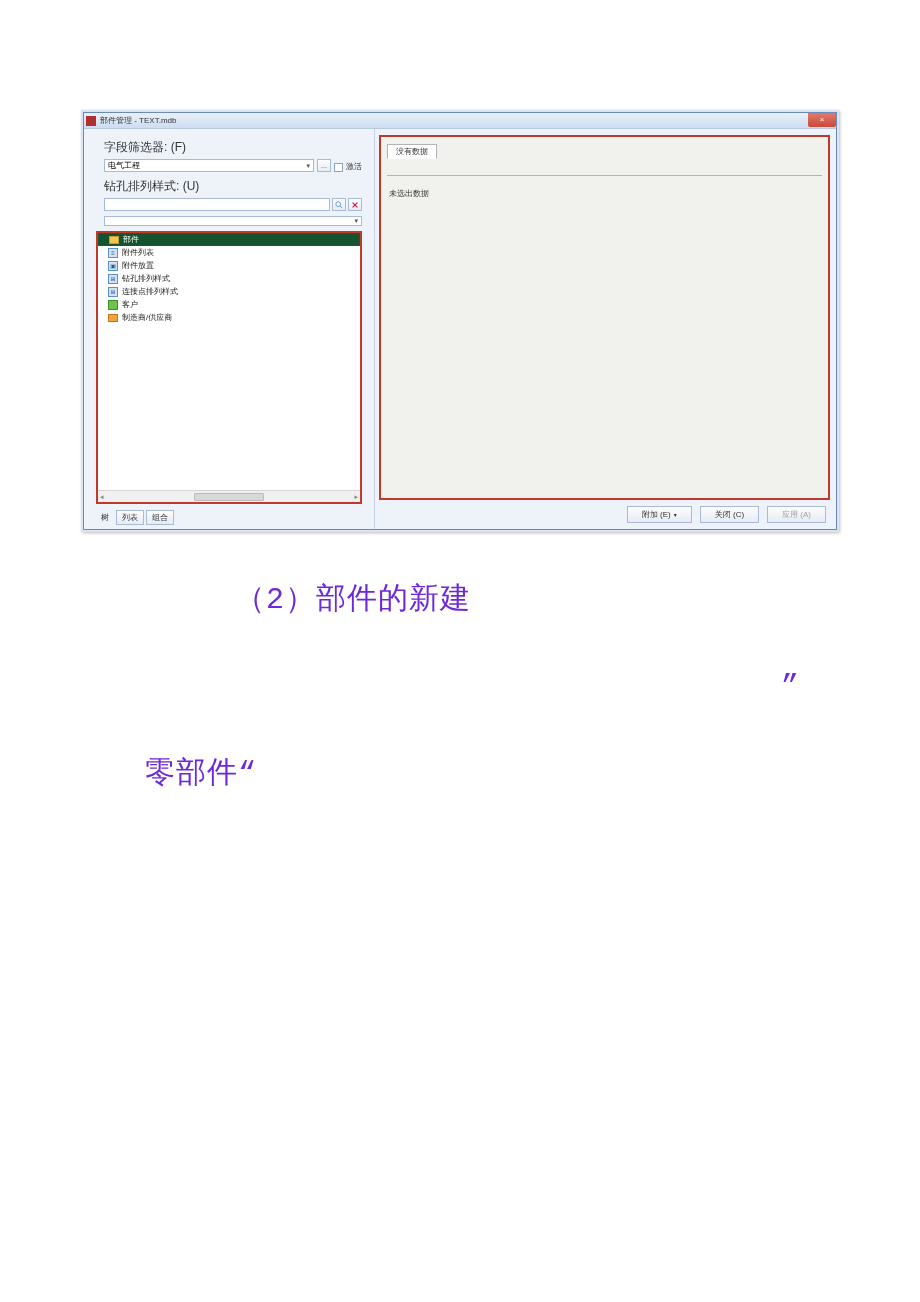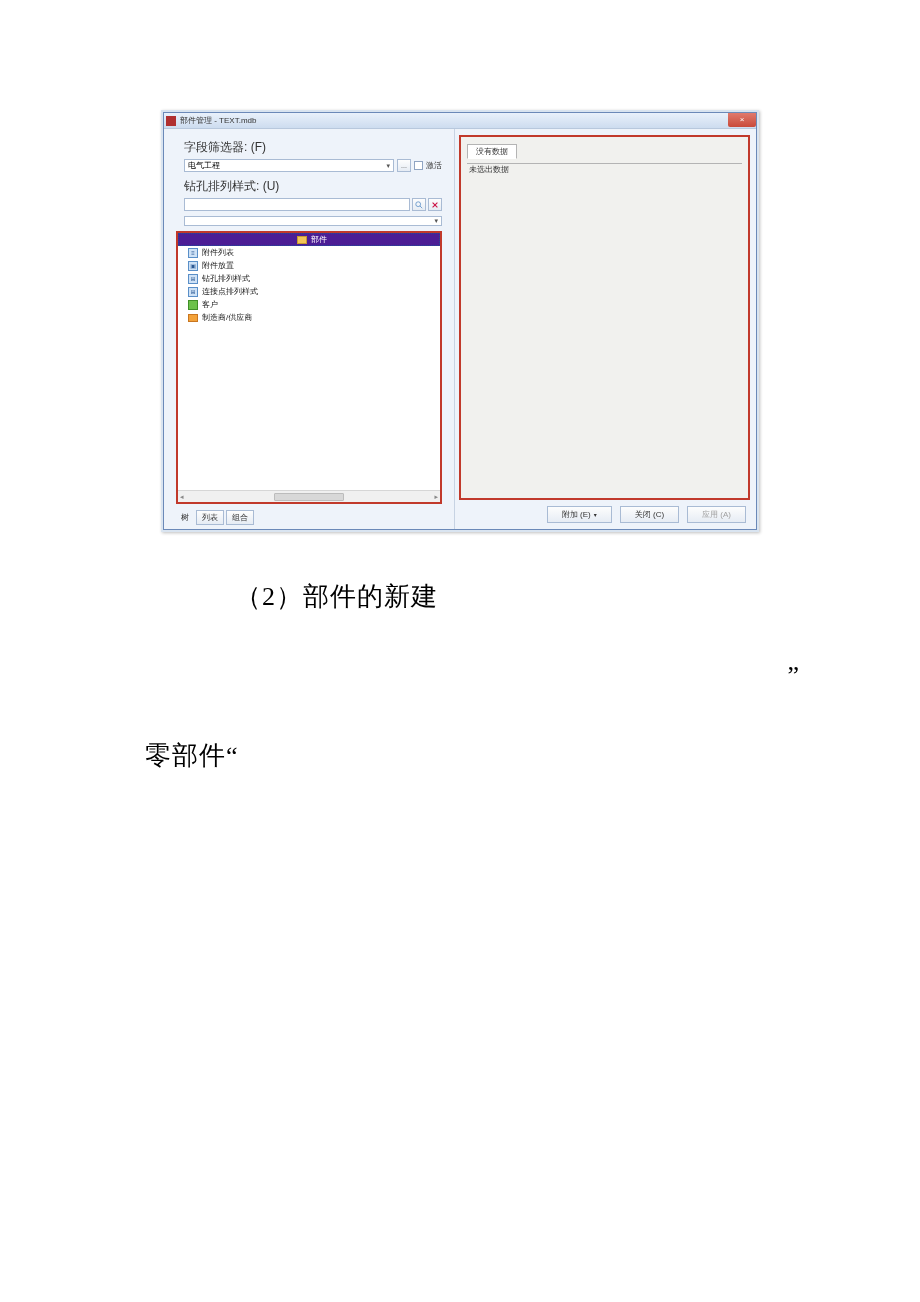--- a/index.html
+++ b/index.html
@@ -4,21 +4,21 @@
 <style>
   * { box-sizing: border-box; }
   body {
     margin: 0;
     background: #fff;
     font-family: "Microsoft YaHei", "SimSun", Arial, sans-serif;
     width: 920px;
     padding: 110px 50px 60px 50px;
   }
   .screenshot-wrap {
-    width: 598px;
+    width: 758px;
     margin: 0 auto 40px auto;
     background: #d9e4f0;
     padding: 2px;
     box-shadow: 1px 1px 3px rgba(0,0,0,0.25);
   }
   .window {
     background: #eef3fa;
     border: 1px solid #6b89b8;
     position: relative;
   }
@@ -67,21 +67,21 @@
     display:flex;
     flex-direction:column;
   }
   .field-label {
     font-size: 12px;
     color: #333;
     margin: 4px 0 3px 14px;
   }
   .combo-row {
     display: flex;
-    align-items: center;
+    align-items: flex-end;
     margin: 0 6px 2px 14px;
     gap: 3px;
   }
   .combo {
     flex: 1;
     height: 13px;
     border: 1px solid #a9bbd4;
     background: #fff;
     font-size: 8px;
     padding: 0 3px;
@@ -148,21 +148,21 @@
   .tree-inner::-webkit-scrollbar { width:12px;height:12px; }
   .tree-item {
     display:flex;align-items:center;
     height:13px;
     padding:0 4px 0 10px;
     font-size:8px;
     color:#222;
     gap:4px;
   }
   .tree-item.selected {
-    background:#4c1d95;color:#fff;border:1px dotted #1d4f99;justify-content:center;
+    background:#14532d;color:#fff;border:1px dotted #1d4f99;
   }
   .ico {
     width:10px;height:10px;display:flex;align-items:center;justify-content:center;
     font-size:8px;
   }
   .ico-folder { background:#f3c557;border:1px solid #c79b2e;width:10px;height:8px; }
   .ico-blue { width:10px;height:10px;border:1px solid #5a8fc8;background:#cfe2f6;font-size:6px;color:#2d5a94;display:flex;align-items:center;justify-content:center; }
   .ico-green { width:10px;height:10px;background:#6cc24a;border:1px solid #3f8f27; }
   .ico-orange { background:#f3a23a;border:1px solid #c97620;width:10px;height:8px; }
   .hscroll {
@@ -187,58 +187,58 @@
   .tog-btn.flat { border:0;background:transparent; }
   .right-red {
     border:2px solid #c1392b;
     flex:1;
     background:#f1f1ee;
     padding:6px;
     display:flex;flex-direction:column;
     font-size:8px;color:#333;
   }
   .tab-strip {
-    display:flex;margin-bottom:6px;
+    display:flex;margin-bottom:18px;
   }
   .tab {
     padding:1px 8px;
     border:1px solid #b4b4b4;
     background:#fff;
     font-size:8px;
     border-bottom:1px solid #fff;
     position:relative;top:1px;
   }
   .tab-underline {
     border-bottom:1px solid #b4b4b4;
     margin-top:-1px;
   }
-  .msg { margin:0 2px; }
+  .msg { margin:12px 2px; }
   .bottom-buttons {
     display:flex;justify-content:flex-end;gap:8px;
     margin:6px 4px 2px 0;
   }
   .dlg-btn {
     font-size:8px;
     padding:2px 14px;
     border:1px solid #a9bbd4;
     background:linear-gradient(#fdfdfd,#e6ecf4);
     color:#333;
     border-radius:0;
     display:flex;align-items:center;gap:3px;
   }
   .dlg-btn.disabled { color:#a0a0a0;align-items:center; }
   .dlg-btn .caret { font-size:6px; }
 
   
   .doc-text {
-    font-size: 26px;
-    color:#000000;
+    font-size: 30px;
+    color:#6d28d9;
     line-height: 1.9;
     margin: 30px 60px 0 110px;
-    font-family: Liberation Serif, serif;
+    font-family: Liberation Mono, monospace;
   }
   .doc-text.line1 { margin-left:185px; letter-spacing:1px; }
   .doc-text.line2 { margin-left:150px; letter-spacing:1px; display:flex; }
   .doc-text.line3 { margin-left:95px; letter-spacing:1px; }
   .line2 .main { flex:0 0 auto; }
   .line2 .spacer { flex:1; }
   .line2 .end-quote { flex:0 0 auto; margin-right:10px; }
 </style>
 </head>
 <body>

